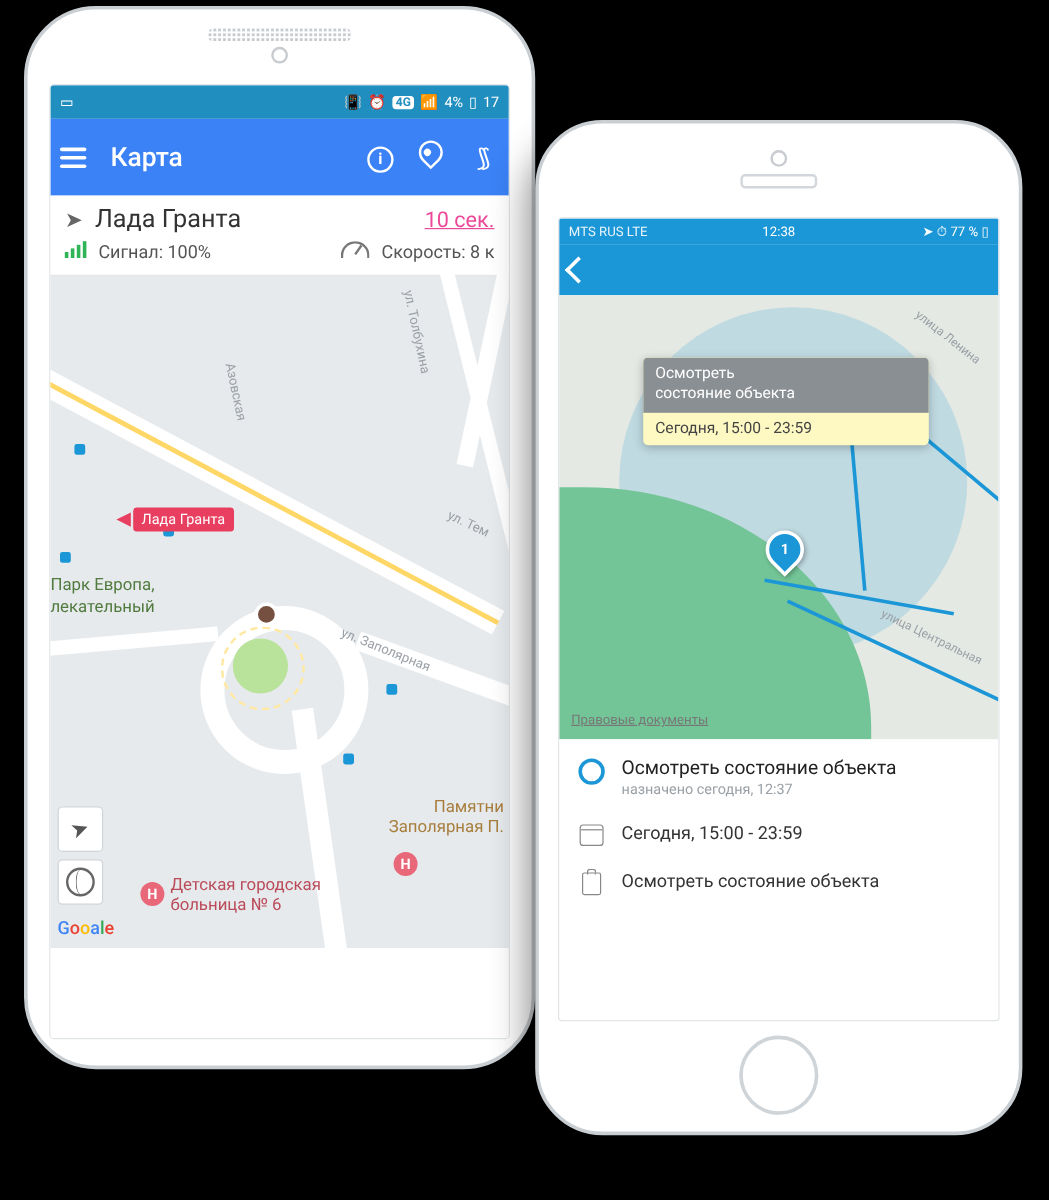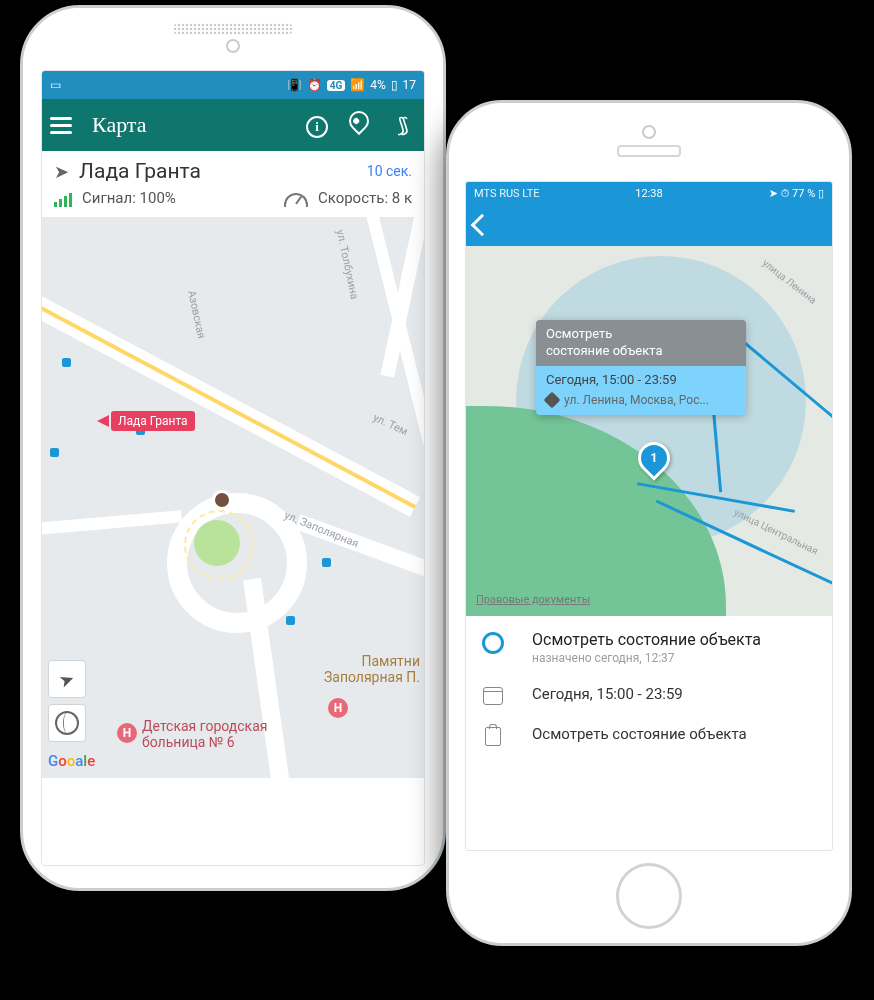--- a/index.html
+++ b/index.html
@@ -15,37 +15,37 @@
   .p1-bezel-top { height:60px; background:#fff; display:flex; flex-direction:column; align-items:center; justify-content:center; gap:4px;}
   .p1-speaker-grid { width:120px; height:12px; border-radius:6px;
     background:
       radial-gradient(#c8ccd0 1.4px, transparent 1.6px) 0 0/4px 4px;
   }
   .p1-eye { width:10px; height:10px; border-radius:50%; border:2px solid #c8ccd0; }
   .p1-screen { position:absolute; left:18px; right:18px; top:62px; bottom:22px; background:#fff; border-radius:4px; overflow:hidden; border:1px solid #e2e5e7;}
   .p1-status { height:28px; background:#208ebf; color:#fff; display:flex; align-items:center; justify-content:space-between; padding:0 8px; font-size:12px;}
   .p1-status .right { display:flex; align-items:center; gap:5px;}
   .p1-status .pill { background:#fff; color:#208ebf; border-radius:3px; padding:0 3px; font-size:10px; font-weight:bold;}
-  .p1-appbar { height:52px; background:#0f766e; color:#fff; display:flex; align-items:center; padding:0 8px; gap:12px;font-family:Liberation Serif, serif;}
+  .p1-appbar { height:64px; background:#3b82f6; color:#fff; display:flex; align-items:center; padding:0 8px; gap:12px;}
   .p1-appbar .title { font-size:22px; font-weight:500; flex:1;}
   .p1-appbar .icn { width:30px; text-align:center; font-size:20px;}
   .hamb, .hamb:before, .hamb:after { background:#fff; height:3px; width:22px; border-radius:2px; display:block; content:''; }
   .hamb { position:relative;}
   .hamb:before { position:absolute; top:-7px;}
   .hamb:after  { position:absolute; top:7px;}
   .ic-info { width:18px; height:18px; border:2px solid #fff; border-radius:50%; display:inline-flex; align-items:center; justify-content:center; font-size:13px; font-weight:bold;}
   .ic-pin { width:16px; height:16px; border:2.5px solid #fff; border-radius:50% 50% 50% 0; transform:rotate(-45deg); display:inline-block; position:relative; top:-2px;}
   .ic-pin:after { content:''; position:absolute; width:6px; height:6px; background:#fff; border-radius:50%; left:3px; top:3px;}
   .ic-route { font-size:22px; letter-spacing:-4px;}
 
   .p1-info { background:#fff; padding:8px 12px 10px; border-bottom:1px solid #e5e7eb;}
   .p1-row1 { display:flex; align-items:center; gap:10px;}
   .p1-row1 .veh { font-size:21px; color:#333; flex:1;}
-  .p1-row1 .ago { color:#3b82f6; font-size:14px;}
-  .p1-row2 { display:flex; align-items:flex-end; gap:10px; margin-top:6px; color:#555; font-size:15px;}
+  .p1-row1 .ago { color:#ec4899; font-size:18px;text-decoration:underline;}
+  .p1-row2 { display:flex; align-items:flex-start; gap:10px; margin-top:6px; color:#555; font-size:15px;}
   .sigbars { display:inline-flex; align-items:flex-end; gap:2px; height:14px;}
   .sigbars i { width:3px; background:#2fb457; display:block;}
   .sigbars i:nth-child(1){height:5px}.sigbars i:nth-child(2){height:8px}.sigbars i:nth-child(3){height:11px}.sigbars i:nth-child(4){height:14px}
   .speedo { width:20px; height:12px; border:2px solid #777; border-bottom:0; border-radius:20px 20px 0 0; position:relative; display:inline-block;}
   .speedo:after { content:''; position:absolute; width:2px; height:9px; background:#777; left:9px; top:0; transform-origin:bottom; transform:rotate(35deg);}
 
   .p1-map { position:relative; background:#e5e7eb; height:560px;}
   .p1-map .gray { position:absolute; inset:0; background:#e7eaec;}
   .p1-map .road { position:absolute; background:#fff;}
   .p1-map .roadY { position:absolute; background:#ffd766;}
@@ -99,28 +99,28 @@
   .p2-map { position:relative; height:370px; background:#e4e9e4; overflow:hidden;}
   .p2-map .sea   { position:absolute; left:0; bottom:0; width:260px; height:210px; background:#73c597; border-radius:0 240px 0 0/0 200px 0 0;}
   .p2-map .radius{ position:absolute; left:50px; top:10px; width:290px; height:290px; background:rgba(27,150,214,0.18); border-radius:50%;}
   .p2-map .line  { position:absolute; border-top:3px solid #1b96d6;}
   .ln1 { width:160px; left:170px; top:250px; transform:rotate(10deg);}
   .ln2 { width:130px; left:184px; top:180px; transform:rotate(85deg);}
   .ln3 { width:160px; left:240px; top:130px; transform:rotate(40deg);}
   .ln4 { width:220px; left:180px; top:300px; transform:rotate(25deg);}
   .p2-marker { position:absolute; left:172px; top:196px; width:26px; height:26px; background:#1b96d6; border:3px solid #fff; border-radius:50% 50% 50% 0; transform:rotate(-45deg); box-shadow:0 2px 4px rgba(0,0,0,0.3);}
   .p2-marker .inner { position:absolute; inset:0; display:flex; align-items:center; justify-content:center; transform:rotate(45deg); color:#fff; font-size:12px; font-weight:bold;}
-  .p2-tip { position:absolute; left:70px; top:74px; width:210px; background:#7dd3fc; border-radius:4px; box-shadow:0 2px 8px rgba(0,0,0,0.25); overflow:hidden; font-size:13px;}
+  .p2-tip { position:absolute; left:70px; top:52px; width:238px; background:#fef9c3; border-radius:4px; box-shadow:0 2px 8px rgba(0,0,0,0.25); overflow:hidden; font-size:13px;}
   .p2-tip .hd { background:#8a8f94; color:#fff; padding:6px 10px; line-height:1.3;}
   .p2-tip .bd { padding:6px 10px; color:#444;}
   .p2-tip .ft { padding:0 10px 8px; color:#666; font-size:12px; display:flex; align-items:center; gap:6px;}
   .dirsym { width:12px; height:12px; background:#555; transform:rotate(45deg); border-radius:2px;}
   .legal { position:absolute; left:10px; bottom:10px; font-size:11px; color:#777; text-decoration:underline;}
   .p2-details { padding:4px 16px 10px;}
-  .p2-details .row { display:flex; align-items:flex-start; gap:28px; padding:10px 0; color:#333; font-size:15px;}
+  .p2-details .row { display:flex; align-items:flex-start; gap:14px; padding:10px 0; color:#333; font-size:15px;}
   .p2-details .ic { width:22px; display:flex; justify-content:center; padding-top:2px; color:#777;}
   .ring { width:16px; height:16px; border:3px solid #1b96d6; border-radius:50%;}
   .p2-details .ttl { font-size:16px; color:#222;}
   .p2-details .sub { font-size:12px; color:#9aa0a6; margin-top:2px;}
   .cal { width:18px; height:16px; border:1.5px solid #888; border-radius:3px; position:relative;}
   .cal:before{content:'';position:absolute;top:3px;left:0;right:0;height:1px;background:#888;}
   .pin2 { width:12px; height:12px; border:1.5px solid #888; border-radius:50% 50% 50% 0; transform:rotate(-45deg);}
   .clip { width:14px; height:17px; border:1.5px solid #888; border-radius:2px; position:relative;}
   .clip:before{content:'';position:absolute;top:-4px;left:3px;width:6px;height:4px;border:1.5px solid #888;border-bottom:0;border-radius:3px 3px 0 0;}
   .stlbl2{ position:absolute; font-size:10px; color:#9aa0a6;}
@@ -203,20 +203,24 @@
         <div class="busStop" style="left:94px;top:208px"></div>
         <div class="busStop" style="left:280px;top:340px"></div>
         <div class="busStop" style="left:244px;top:398px"></div>
 
         <div class="tracker">
           <span class="tri"></span>
           <span class="chip">Лада Гранта</span>
         </div>
 
         <div class="poiDot" style="left:170px;top:272px"></div>
+        <div class="park">
+          <div>Парк Европа,</div>
+          <div>лекательный</div>
+        </div>
 
         <div class="mon">
           <div>Памятни</div>
           <div>Заполярная П.</div>
         </div>
 
         <span class="badgeH" style="left:286px;top:480px">H</span>
         <span class="badgeH" style="left:75px;top:505px">H</span>
         <div class="hosp">
           <div>Детская городская</div>
@@ -276,24 +280,20 @@
         <div class="p2-marker">
           <div class="inner">1</div>
         </div>
 
         <div class="p2-tip">
           <div class="hd">
             <div>Осмотреть</div>
             <div>состояние объекта</div>
           </div>
           <div class="bd">Сегодня, 15:00 - 23:59</div>
-          <div class="ft">
-            <span class="dirsym"></span>
-            <span>ул. Ленина, Москва, Рос...</span>
-          </div>
         </div>
 
         <span class="legal">Правовые документы</span>
       </div>
 
       <div class="p2-details">
         <div class="row">
           <div class="ic">
               <span class="ring"></span>
             </div>

